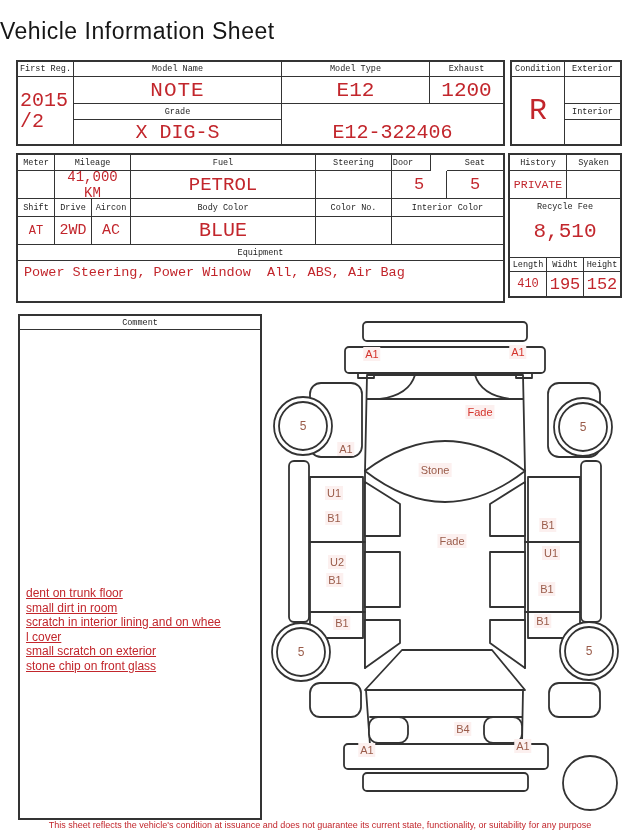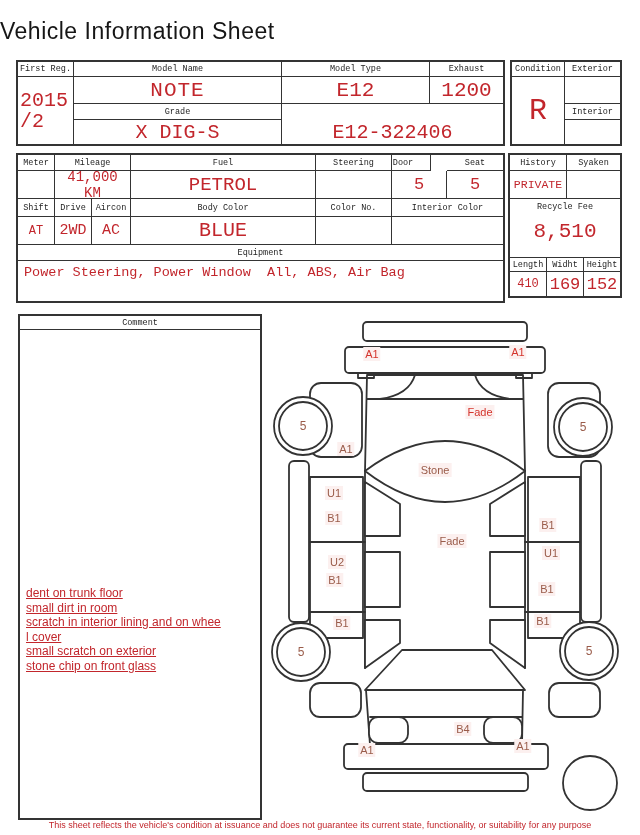--- a/index.html
+++ b/index.html
@@ -98,21 +98,21 @@
     <div class="c val br bb" style="left:0;top:16px;width:57px;height:28px;font-size:11.5px">PRIVATE</div>
     <div class="c val bb" style="left:57px;top:16px;width:53px;height:28px;font-size:11.5px"></div>
     <div class="c bb" style="left:0;top:44px;width:110px;height:59px;flex-direction:column;justify-content:flex-start">
       <span class="hdr" style="margin-top:3px">Recycle Fee</span>
       <span class="val" style="font-size:21px;margin-top:8px">8,510</span>
     </div>
     <div class="c hdr br bb" style="left:0;top:103px;width:37px;height:14px">Length</div>
     <div class="c hdr br bb" style="left:37px;top:103px;width:37px;height:14px">Widht</div>
     <div class="c hdr bb" style="left:74px;top:103px;width:36px;height:14px">Height</div>
     <div class="c val br" style="left:0;top:117px;width:37px;height:24px;font-size:12px">410</div>
-    <div class="c val br" style="left:37px;top:117px;width:37px;height:24px;font-size:17px">169</div>
+    <div class="c val br" style="left:37px;top:117px;width:37px;height:24px;font-size:17px">195</div>
     <div class="c val" style="left:74px;top:117px;width:36px;height:24px;font-size:17px">152</div>
   </div>
 
   <div class="tbl" style="left:18px;top:314px;width:244px;height:506px">
     <div class="c hdr bb" style="left:0;top:0;width:240px;height:14px">Comment</div>
     <div class="c val left topal" style="left:0;top:14px;width:240px;height:238px;font-size:12px;padding:4px 6px"></div>
     <div style="position:absolute;left:0;top:266px;width:240px;height:236px;box-sizing:border-box;padding:4px 6px">
       <div class="note-line">dent on trunk floor</div>
       <div class="note-line">small dirt in room</div>
       <div class="note-line">scratch in interior lining and on whee</div>

